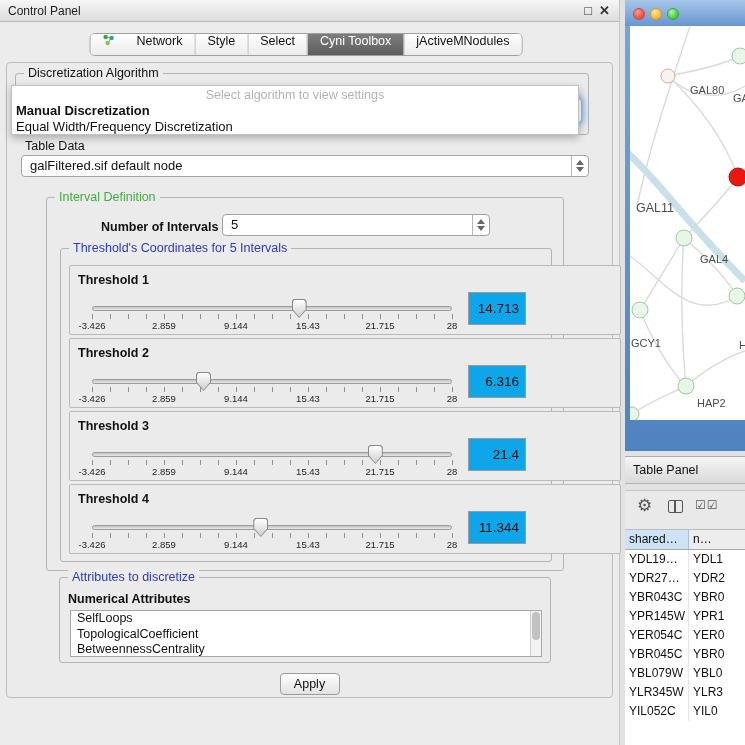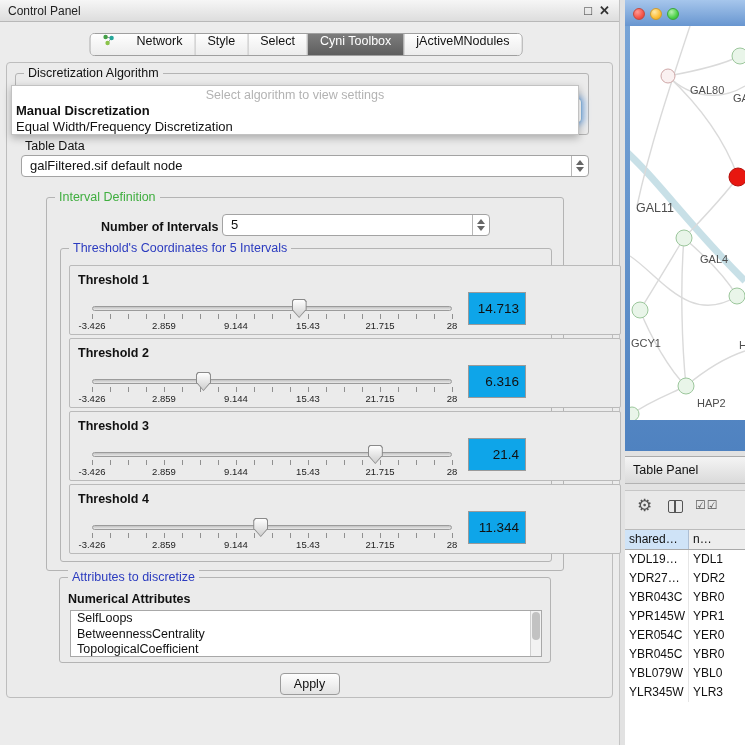--- a/index.html
+++ b/index.html
@@ -336,22 +336,22 @@
       </div>
 
       <div class="group attr-group">
         <span class="legend blue">Attributes to discretize</span>
         <span class="field-label attr-label">Numerical Attributes</span>
         <div class="listbox">
           <div class="vscroll">
               <div class="vthumb"></div>
             </div>
         <div class="li">SelfLoops</div>
+            <div class="li">TopologicalCoefficient</div>
             <div class="li">BetweennessCentrality</div>
-            <div class="li">TopologicalCoefficient</div>
           </div>
       </div>
 
       <div class="apply-btn">Apply</div>
     </div>
 
   </div>
 
   <div class="net">
     <div class="net-titlebar">
@@ -438,17 +438,21 @@
             <div class="cell c2">YBR0</div>
           </div>
           <div class="trow">
             <div class="cell c1">YBL079W</div>
             <div class="cell c2">YBL0</div>
           </div>
           <div class="trow">
             <div class="cell c1">YLR345W</div>
             <div class="cell c2">YLR3</div>
           </div>
+          <div class="trow">
+            <div class="cell c1">YIL052C</div>
+            <div class="cell c2">YIL0</div>
+          </div>
         </div>
     </div>
   </div>
 
 </div>
 
 </body></html>

